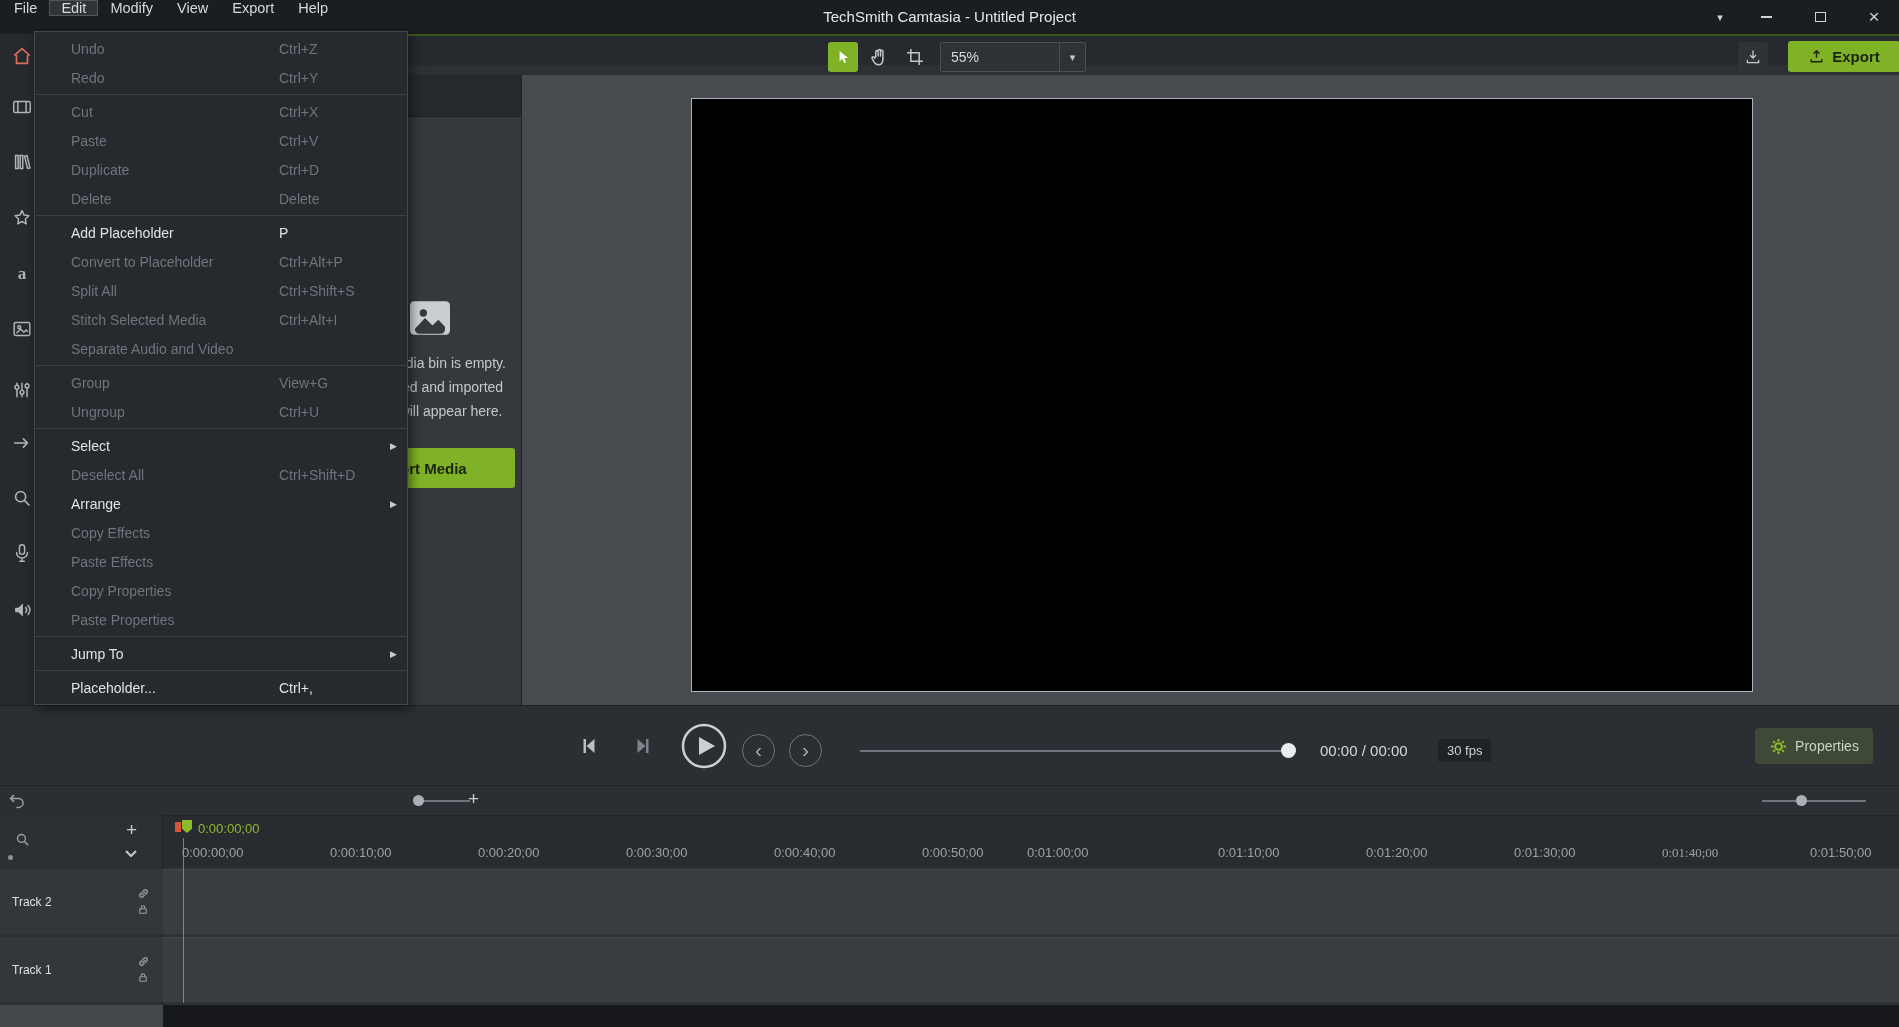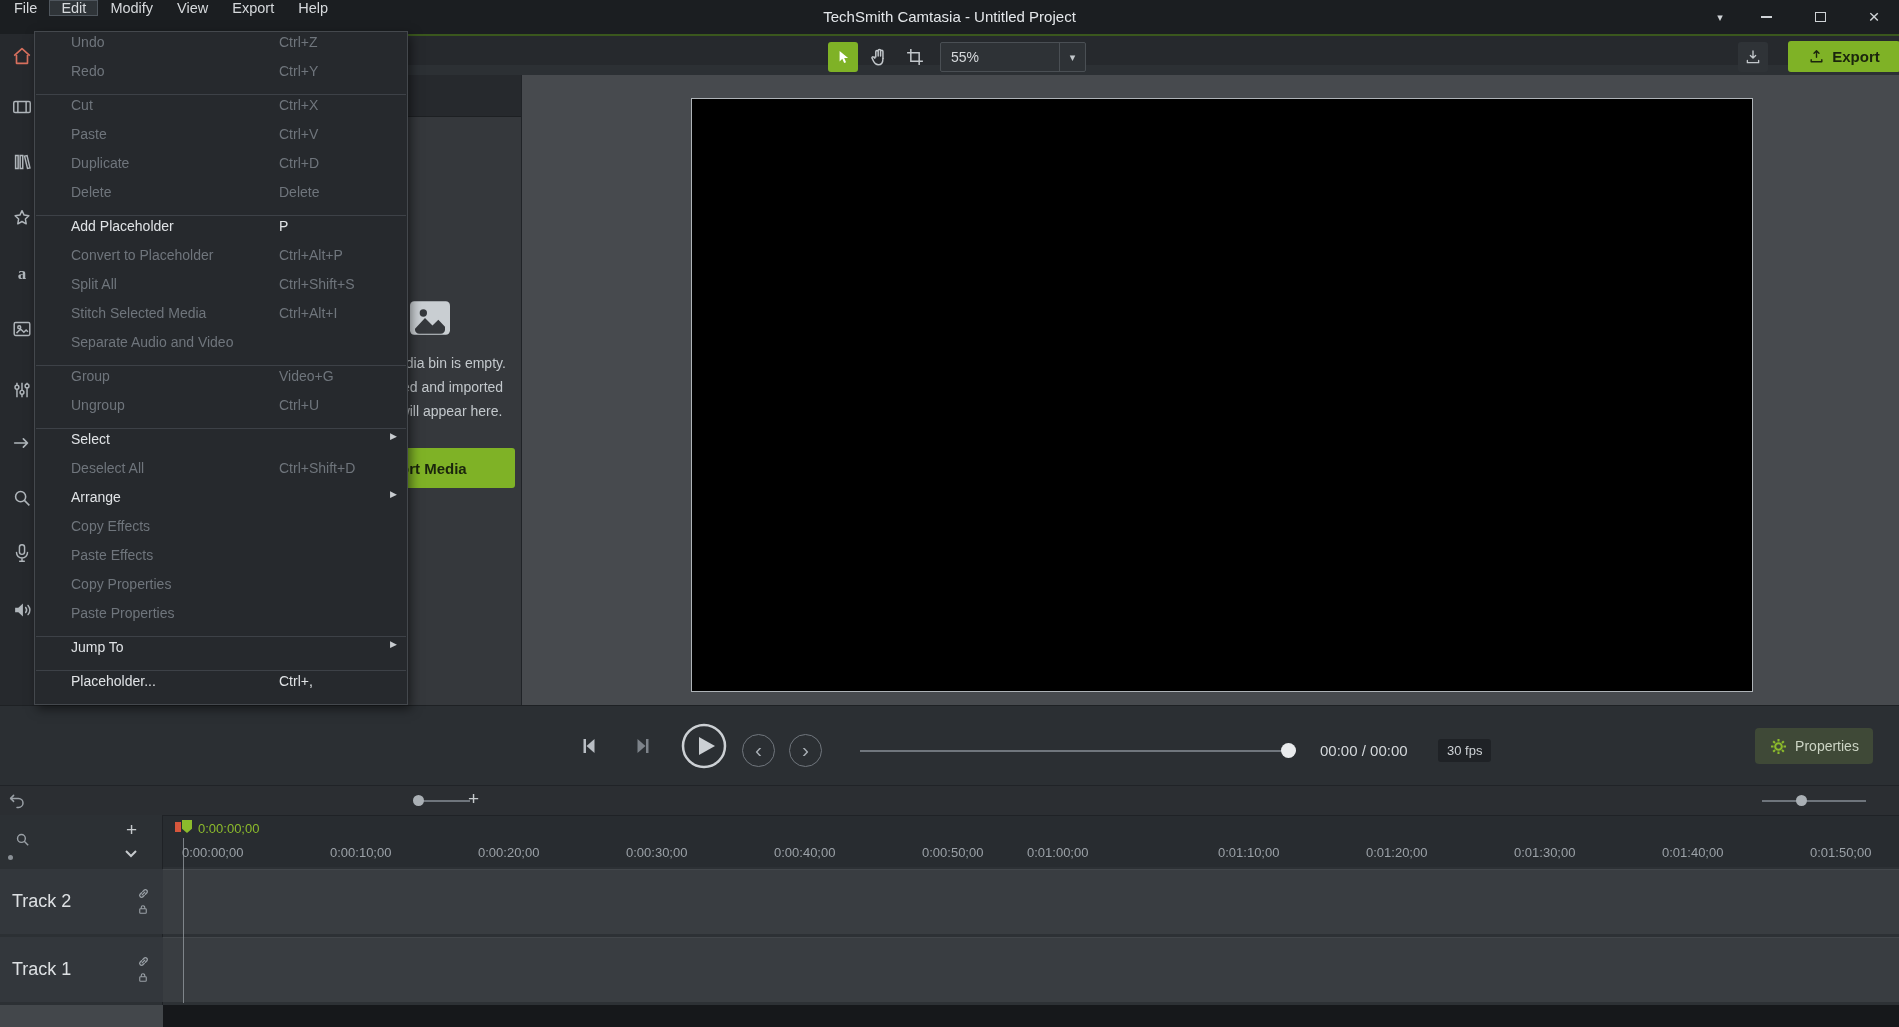--- a/index.html
+++ b/index.html
@@ -59,31 +59,31 @@
 #ph-green{position:absolute;left:19px;top:4px;width:10px;height:13px;background:#8cbb2c;clip-path:polygon(0 0,100% 0,100% 68%,50% 100%,0 68%)}
 #ph-time{position:absolute;left:35px;top:5px;font-size:13px;color:#8cbb2c}
 .ruler-label{position:absolute;top:29px;font-size:13px;color:#9ba1a7;white-space:nowrap}
 
 #gutter{position:absolute;left:0;top:815px;width:163px;height:190px;background:#2c3034;border-right:1px solid #1f2226;z-index:4}
 #gutter-zoom{position:absolute;left:14px;top:16px}
 #gutter-dot{position:absolute;left:8px;top:40px;width:5px;height:5px;border-radius:50%;background:#8a9096}
 #add-track{position:absolute;left:126px;top:4px;font-size:19px;color:#c6cacd}
 #collapse{position:absolute;left:124px;top:34px}
 .track-head{position:absolute;left:0;width:163px;height:65px;background:#33373c;display:flex;align-items:center;padding-left:12px}
-.th-label{flex:1;font-size:18px;color:#dde0e3}
+.th-label{flex:1;font-size:12px;color:#dde0e3}
 .th-icons{width:34px;display:flex;flex-direction:column;align-items:center;gap:3px;padding-right:6px}
 #lanes{position:absolute;left:163px;right:0;top:867px;height:138px;background:#2d3135}
 .track-lane{position:absolute;left:0;right:0;height:65px;background:#393d41;border-top:1px solid #43474b}
 #playhead-line{position:absolute;left:183px;top:838px;width:1px;height:165px;background:#979da3;opacity:.75;z-index:6}
 
 #bottom-strip{position:absolute;left:0;top:1005px;width:1899px;height:22px;background:#16181b}
 #corner{position:absolute;left:0;top:0;width:163px;height:22px;background:#43474b}
 
 #edit-menu{position:absolute;left:34px;top:31px;width:374px;background:#26292d;border:1px solid #44484d;box-shadow:3px 4px 10px rgba(0,0,0,.5);padding:2px 0;z-index:100}
-.mi{display:flex;align-items:flex-start;height:29px;padding:0 10px 0 36px;font-size:14px;color:#e0e3e6}
+.mi{display:flex;align-items:center;height:29px;padding:0 10px 0 36px;font-size:14px;color:#e0e3e6}
 .mi.dis{color:#6f757c}
 .mi-l{flex:none;width:208px;white-space:nowrap}
 .mi-s{flex:1;white-space:nowrap}
 .mi-a{font-size:9px;color:#c8ccd0}
 .mi-sep{height:1px;background:#3d4147;margin:2px 1px}
 </style>
 </head>
 <body>
 
 <div id="app">
@@ -287,21 +287,21 @@
         <div class="ruler-label" style="left: 19px;">0:00:00;00</div>
         <div class="ruler-label" style="left: 167px;">0:00:10;00</div>
         <div class="ruler-label" style="left: 315px;">0:00:20;00</div>
         <div class="ruler-label" style="left: 463px;">0:00:30;00</div>
         <div class="ruler-label" style="left: 611px;">0:00:40;00</div>
         <div class="ruler-label" style="left: 759px;">0:00:50;00</div>
         <div class="ruler-label" style="left: 864px;">0:01:00;00</div>
         <div class="ruler-label" style="left: 1055px;">0:01:10;00</div>
         <div class="ruler-label" style="left: 1203px;">0:01:20;00</div>
         <div class="ruler-label" style="left: 1351px;">0:01:30;00</div>
-        <div class="ruler-label" style="left: 1499px;">0:01:40;00</div>
+        <div class="ruler-label" style="left: 1499px; font-family: Liberation Serif, serif;">0:01:40;00</div>
         <div class="ruler-label" style="left: 1647px;">0:01:50;00</div>
       </div>
   </div>
 
   <div id="gutter">
     <div id="gutter-zoom">
       <svg width="17" height="17" viewBox="0 0 24 24" fill="none" stroke="#9aa0a6" stroke-width="2">
           <circle cx="10.5" cy="10.5" r="5.5"></circle>
           <path d="M14.5 14.5L20 20"></path>
         </svg>
@@ -405,21 +405,21 @@
         <span class="mi-l">Stitch Selected Media</span>
         <span class="mi-s">Ctrl+Alt+I</span>
       </div>
       <div class="mi dis">
         <span class="mi-l">Separate Audio and Video</span>
         <span class="mi-s"></span>
       </div>
       <div class="mi-sep"></div>
       <div class="mi dis">
         <span class="mi-l">Group</span>
-        <span class="mi-s">Video+G</span>
+        <span class="mi-s">View+G</span>
       </div>
       <div class="mi dis">
         <span class="mi-l">Ungroup</span>
         <span class="mi-s">Ctrl+U</span>
       </div>
       <div class="mi-sep"></div>
       <div class="mi">
         <span class="mi-l">Select</span>
         <span class="mi-s"></span>
         <span class="mi-a">▶</span>

